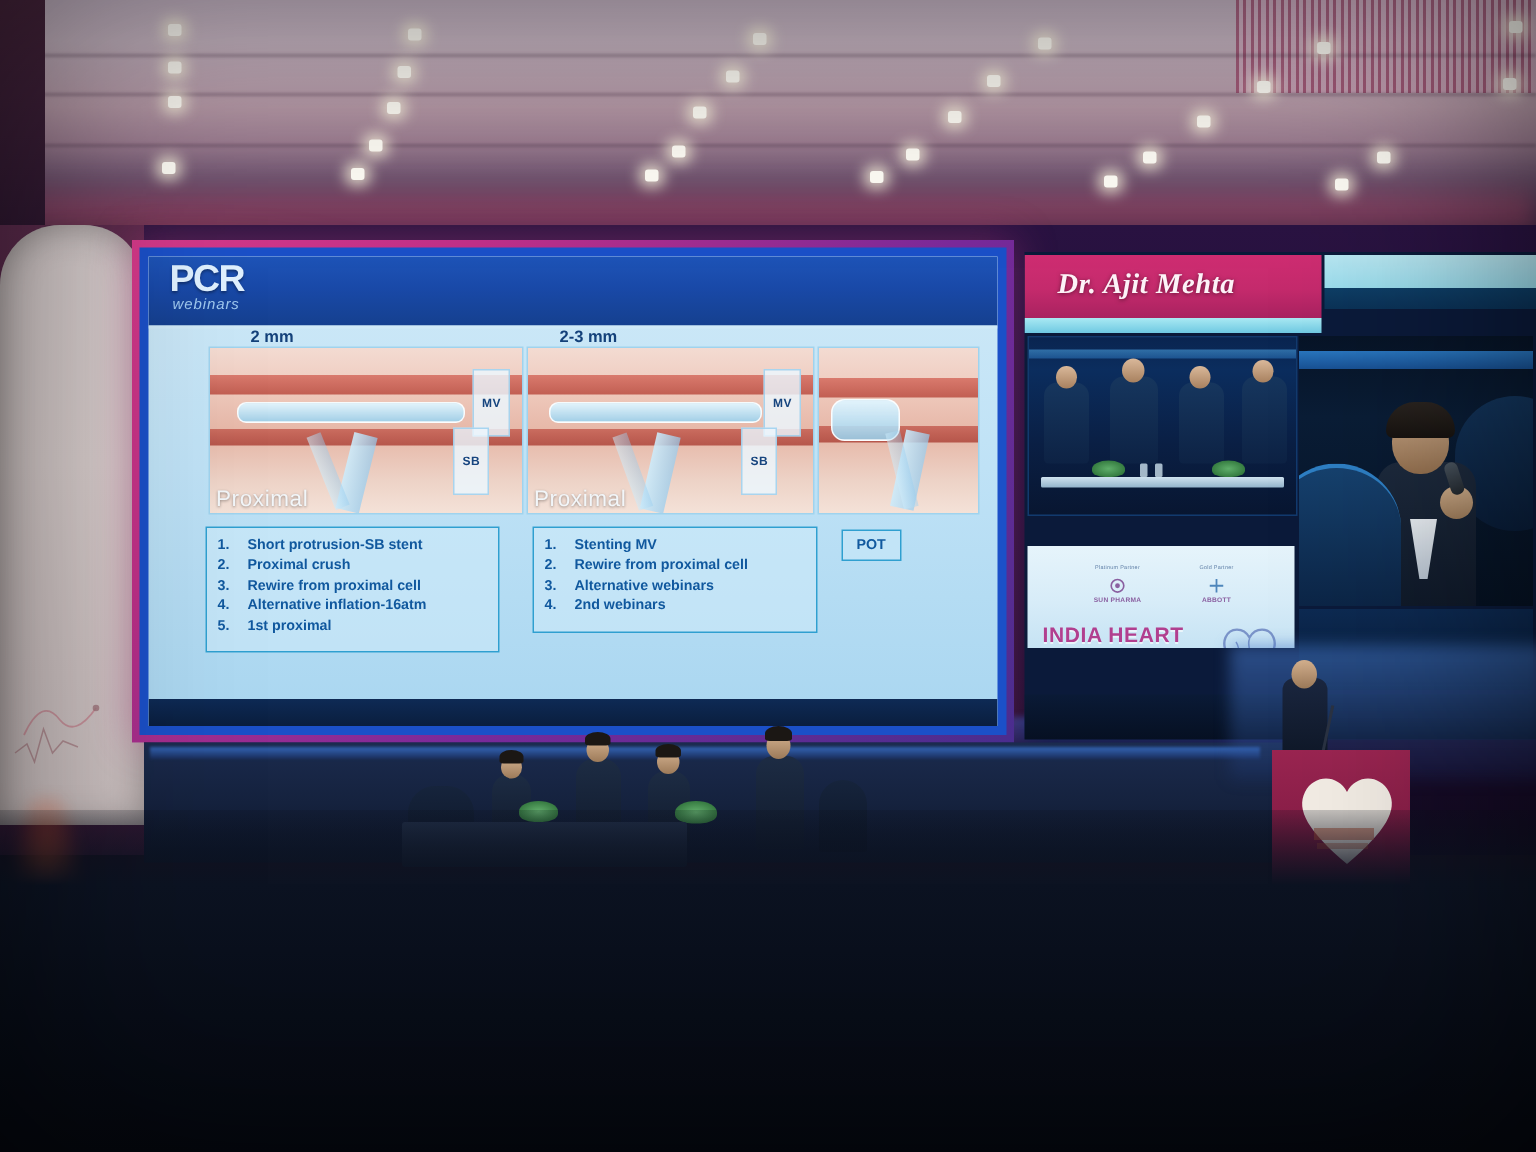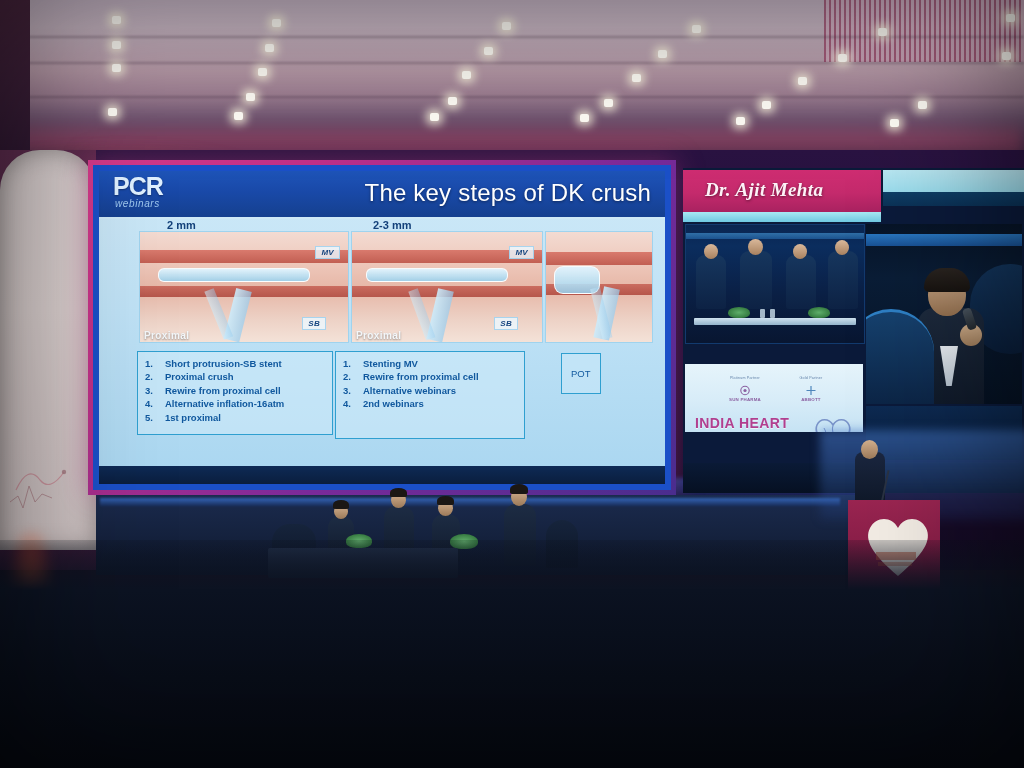--- a/index.html
+++ b/index.html
@@ -151,25 +151,25 @@
   }
   .vbSBbranch{
     position:absolute;width:16px;
     background:linear-gradient(90deg,rgba(205,235,250,.9),rgba(150,205,240,.7));
     transform-origin:top center;
   }
   .vbTag{
     position:absolute;background:rgba(235,248,255,.82);
     border:1px solid rgba(140,200,235,.7);
     color:#17457f;font-size:8px;font-weight:700;
-    padding:1px 5px;letter-spacing:.3px;font-style:italic;
+    padding:17px 5px;letter-spacing:.3px;
   }
   .vbProx{
     position:absolute;left:4px;bottom:1px;color:#f2f6f9;
-    font-size:10px;font-weight:700;letter-spacing:.4px;
+    font-size:15px;font-weight:400;letter-spacing:.4px;
     text-shadow:0 1px 2px rgba(0,0,0,.4);
     margin-top:30px;
   }
   .listbox{
     position:absolute;border:1.4px solid #2f9fd0;
     background:rgba(207,235,250,.55);
     padding:5px 7px;box-sizing:border-box;
   }
   .listbox ol{margin:0;padding:0 0 0 20px;list-style:none;counter-reset:li;}
   .listbox li{
@@ -177,22 +177,22 @@
     color:#10589e;font-size:9.5px;font-weight:700;line-height:13.4px;
     white-space:nowrap;
   }
   .listbox li:before{
     content:counter(li) ".";position:absolute;left:-20px;width:16px;
     text-align:left;color:#10589e;
   }
   .potbox{
     position:absolute;border:1.4px solid #2f9fd0;
     background:rgba(207,235,250,.45);
-    color:#10589e;font-size:9.5px;font-weight:400;
-    padding:14px 9px;box-sizing:border-box;
+    color:#10589e;font-size:9.5px;font-weight:700;
+    padding:4px 9px;box-sizing:border-box;
   }
   .capbox{
     position:absolute;border:1.4px solid #2f9fd0;
     background:rgba(207,235,250,.5);
     color:#10589e;font-size:10px;font-weight:700;
     padding:4px 8px;box-sizing:border-box;white-space:nowrap;
   }
   .slide-foot{
     position:absolute;left:0;right:0;bottom:0;height:18px;
     background:linear-gradient(180deg,#0e2a55,#0a1e3e);
@@ -478,21 +478,20 @@
     <div class="lb-txt" style="top:440px">Journal &amp; Tech (EMS )</div>
   </div>
 
   <div class="screen-outer">
     <div class="screen-inner">
       <div class="slide">
 
         <div class="slide-header">
           <div class="pcr-logo">PCR</div>
           <div class="pcr-sub">webinars</div>
-          <div class="slide-title">The key steps of DK crush</div>
         </div>
 
         <div class="dimlbl" style="left:68px;top:48px">2 mm</div>
         <div class="dimline" style="left:78px;top:62px;height:22px"></div>
         <div class="dimline" style="left:104px;top:62px;height:22px"></div>
 
         <div class="dimlbl" style="left:274px;top:48px">2-3 mm</div>
         <div class="dimline" style="left:272px;top:62px;height:22px"></div>
         <div class="dimline" style="left:298px;top:62px;height:22px"></div>
 
@@ -529,21 +528,21 @@
         <div class="listbox" style="left:38px;top:180px;width:196px;height:84px">
           <ol>
             <li>Short protrusion-SB stent</li>
             <li>Proximal crush</li>
             <li>Rewire from proximal cell</li>
             <li>Alternative inflation-16atm</li>
             <li>1st proximal</li>
           </ol>
         </div>
 
-        <div class="listbox" style="left:236px;top:180px;width:190px;height:88px">
+        <div class="listbox" style="left:256px;top:180px;width:190px;height:71px">
           <ol>
             <li>Stenting MV</li>
             <li>Rewire from proximal cell</li>
             <li>Alternative webinars</li>
             <li>2nd webinars</li>
           </ol>
         </div>
 
         <div class="potbox" style="left:462px;top:182px">POT</div>
 

